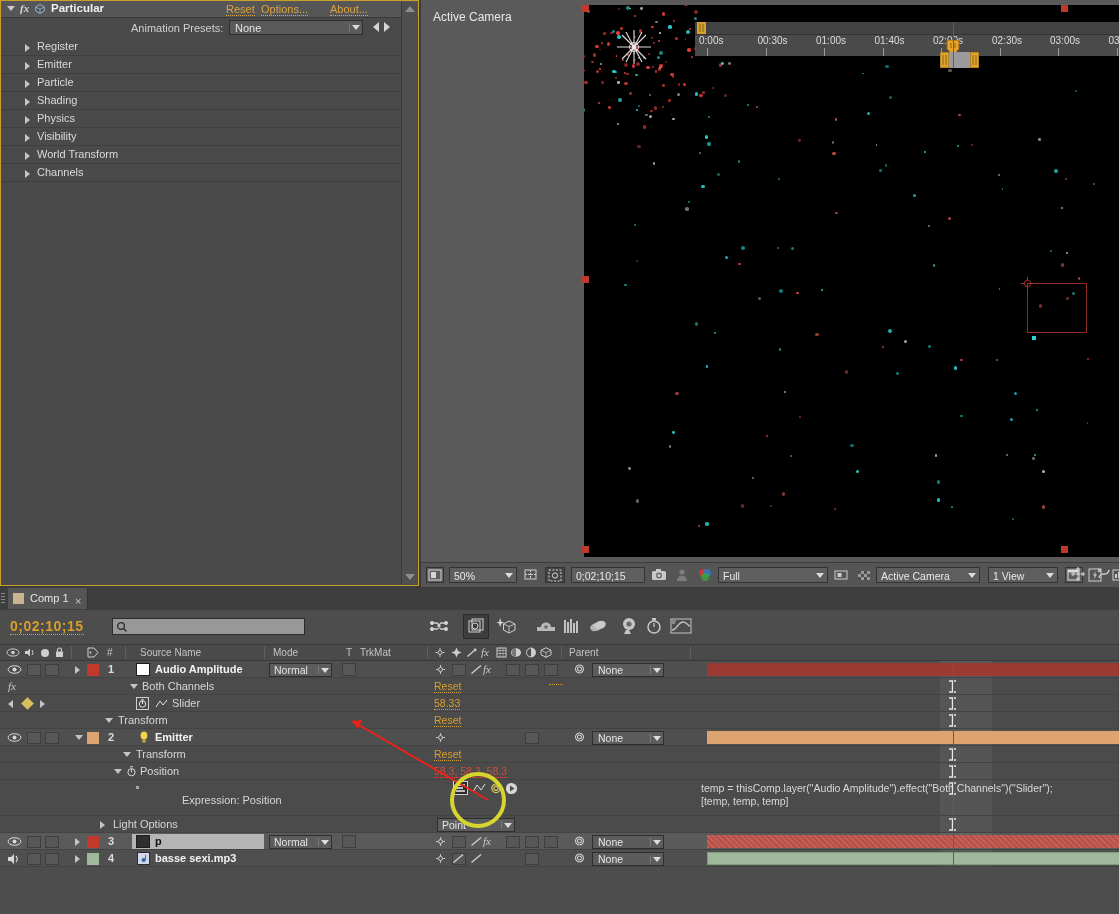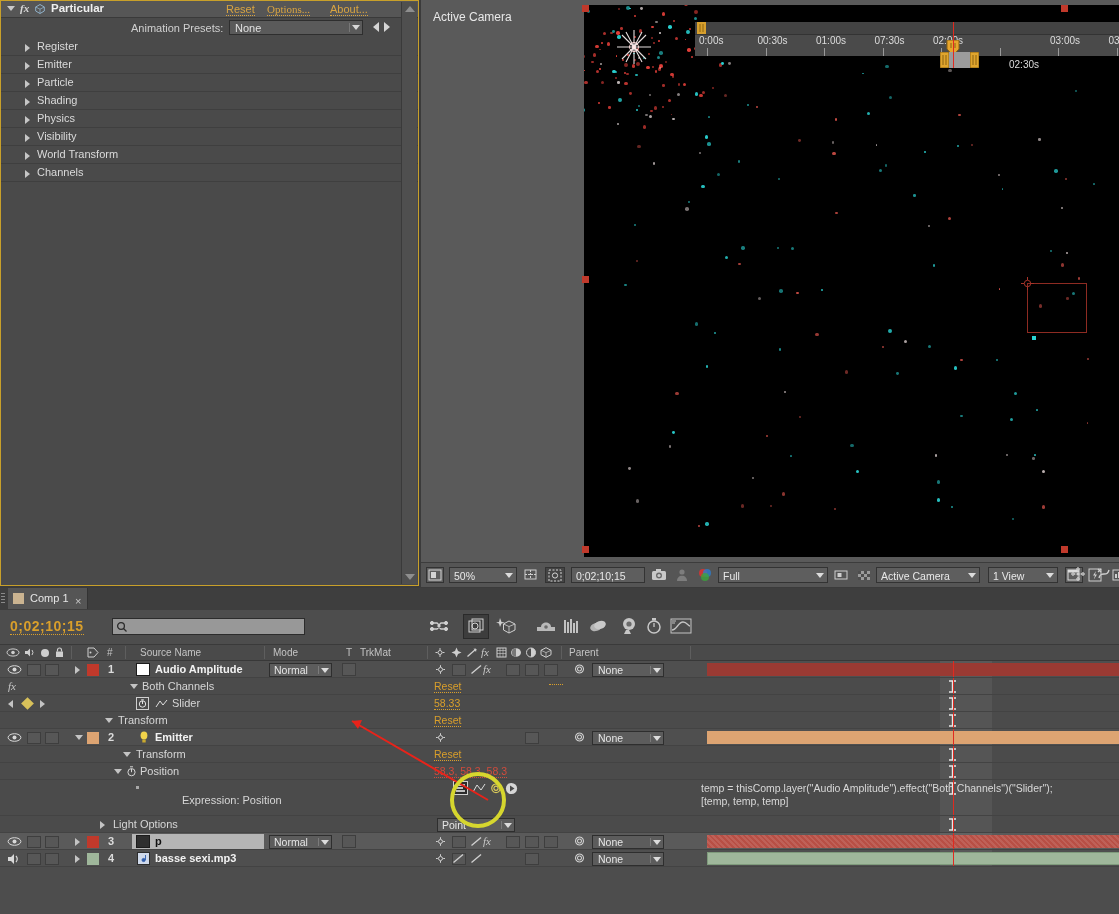--- a/index.html
+++ b/index.html
@@ -142,21 +142,21 @@
       <div class="ec-tri"></div>
       <div class="ec-fx">fx</div>
       <div class="ec-cube">
         <svg width="10" height="10" viewBox="0 0 10 10">
             <path d="M5 0.5 L9.3 3 L9.3 7 L5 9.5 L0.7 7 L0.7 3 Z" fill="none" stroke="#8fb0c8" stroke-width="1"></path>
             <path d="M0.7 3 L5 5.2 L9.3 3 M5 5.2 L5 9.5" fill="none" stroke="#8fb0c8" stroke-width="0.8"></path>
           </svg>
       </div>
       <div class="ec-title">Particular</div>
       <div class="ec-links" style="left:225px;">Reset</div>
-      <div class="ec-links" style="left:266px;font-family:Liberation Serif, serif;">Options...</div>
+      <div class="ec-links" style="left:260px;">Options...</div>
       <div class="ec-links" style="left:329px;">About...</div>
     </div>
 
     <div class="ec-presetrow">
       <div class="ec-presetlbl" style="left:130px;right:auto;">Animation Presets:</div>
       <div class="ec-combo">
         <span>None</span>
         <div class="divl"></div>
         <div class="arrw"></div>
       </div>
@@ -1036,25 +1036,25 @@
         </svg>
     </div>
     <div id="ruler-ticks">
         <div class="tick" style="left: 12px;"></div>
         <div class="tlbl" style="left: 4px;">0:00s</div>
         <div class="tick" style="left: 70.5px;"></div>
         <div class="tlbl" style="left: 62.5px;">00:30s</div>
         <div class="tick" style="left: 129px;"></div>
         <div class="tlbl" style="left: 121px;">01:00s</div>
         <div class="tick" style="left: 187.5px;"></div>
-        <div class="tlbl" style="left: 179.5px;">07:30s</div>
+        <div class="tlbl" style="left: 179.5px;">01:40s</div>
         <div class="tick" style="left: 246px;"></div>
         <div class="tlbl" style="left: 238px;">02:00s</div>
         <div class="tick" style="left: 304.5px;"></div>
-        <div class="tlbl" style="left: 314px; margin-top: 24px;">02:30s</div>
+        <div class="tlbl" style="left: 297px;">02:30s</div>
         <div class="tick" style="left: 363px;"></div>
         <div class="tlbl" style="left: 355px;">03:00s</div>
         <div class="tick" style="left: 421.5px;"></div>
         <div class="tlbl" style="left: 413.5px;">03:30s</div>
       </div>
   <div class="ctihead" style="left: 251px; top: 18px;"><svg width="14" height="16" viewBox="0 0 14 16">
           <path d="M1 0 H13 V9 L7 15.5 L1 9 Z" fill="#e8a52c" stroke="#8a6212"></path>
           <path d="M5 3 V8 M9 3 V8" stroke="#8a6212"></path>
         </svg></div>
       <div style="position: absolute; left: 245px; top: 30px; width: 9px; height: 16px; z-index: 5;"><svg width="9" height="16" viewBox="0 0 9 16">

